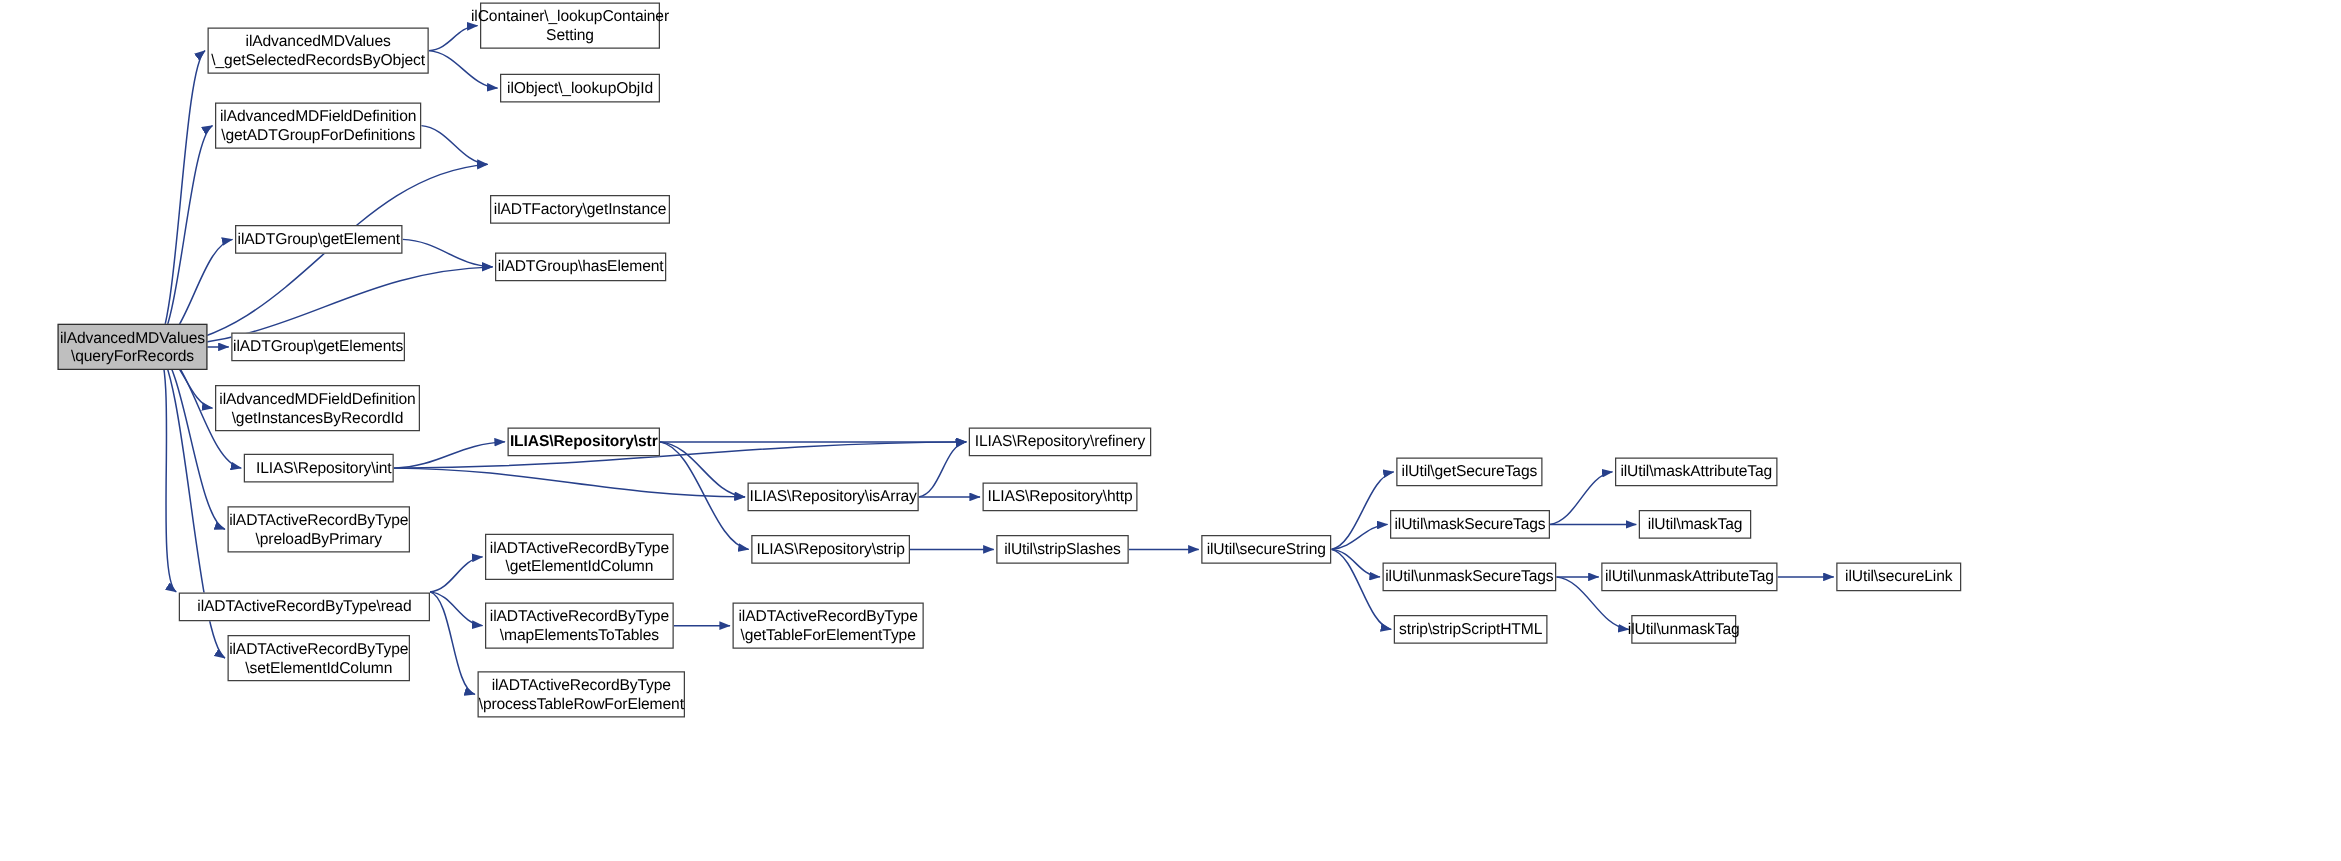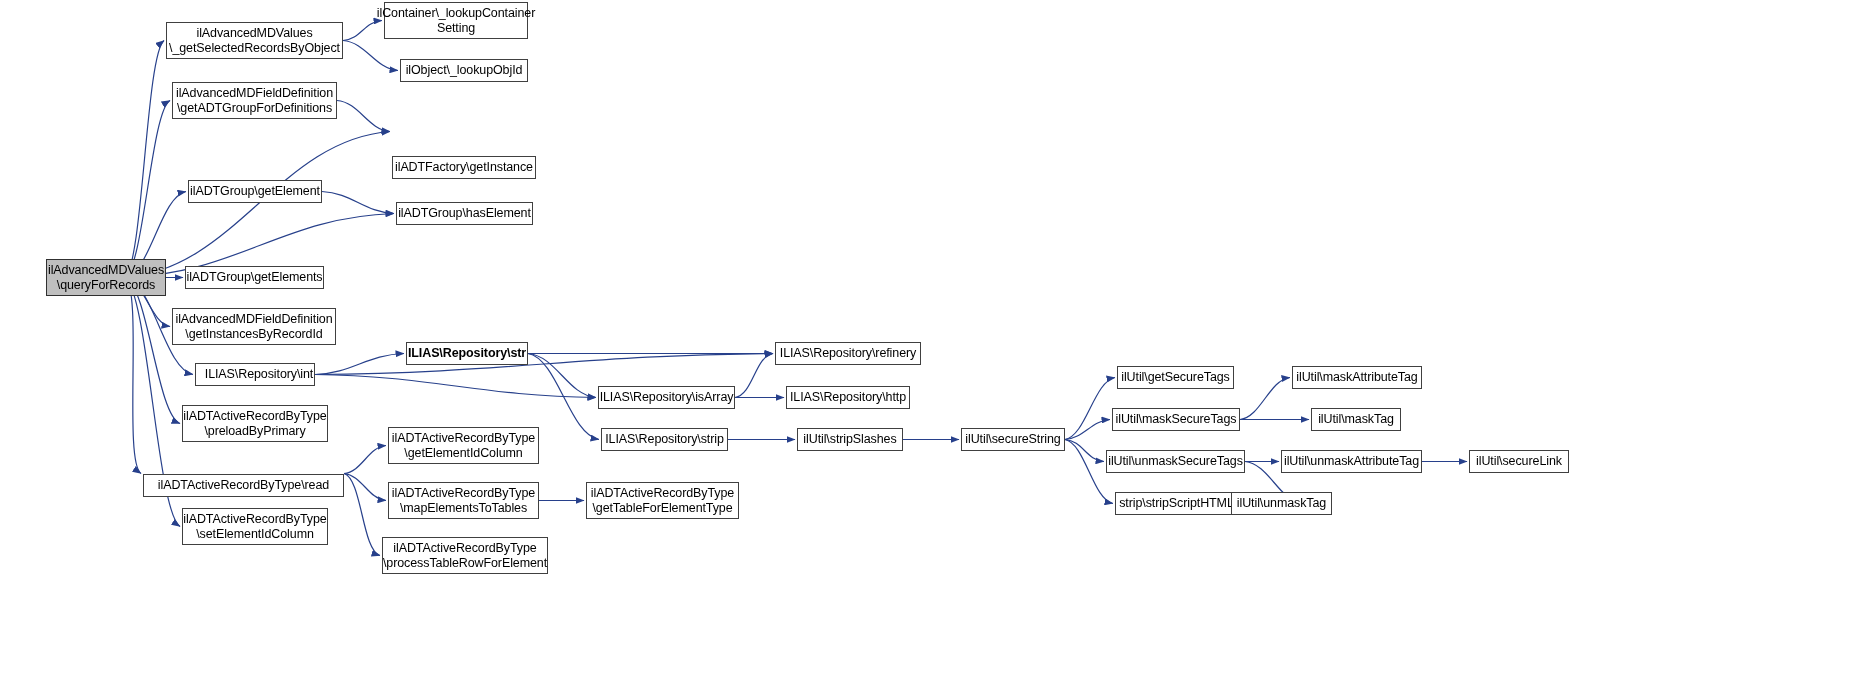--- a/index.html
+++ b/index.html
@@ -136,16 +136,16 @@
 \getTableForElementType</div>
       <div class="node" style="left: 382px; top: 537px; width: 166px; height: 37px;">ilADTActiveRecordByType
 \processTableRowForElement</div>
       <div class="node" style="left: 1117px; top: 366px; width: 117px; height: 23px;">ilUtil\getSecureTags</div>
       <div class="node" style="left: 1112px; top: 408px; width: 128px; height: 23px;">ilUtil\maskSecureTags</div>
       <div class="node" style="left: 1106px; top: 450px; width: 139px; height: 23px;">ilUtil\unmaskSecureTags</div>
       <div class="node" style="left: 1115px; top: 492px; width: 123px; height: 23px;">strip\stripScriptHTML</div>
       <div class="node" style="left: 1292px; top: 366px; width: 130px; height: 23px;">ilUtil\maskAttributeTag</div>
       <div class="node" style="left: 1311px; top: 408px; width: 90px; height: 23px;">ilUtil\maskTag</div>
       <div class="node" style="left: 1281px; top: 450px; width: 141px; height: 23px;">ilUtil\unmaskAttributeTag</div>
-      <div class="node" style="left: 1231px; top: 492px; width: 101px; height: 23px;">ilUtil\unmaskTag</div>
+      <div class="node" style="left: 1305px; top: 492px; width: 84px; height: 23px;">ilUtil\unmaskTag</div>
       <div class="node" style="left: 1469px; top: 450px; width: 100px; height: 23px;">ilUtil\secureLink</div>
     </div>
 </div>
 
 </body></html>

